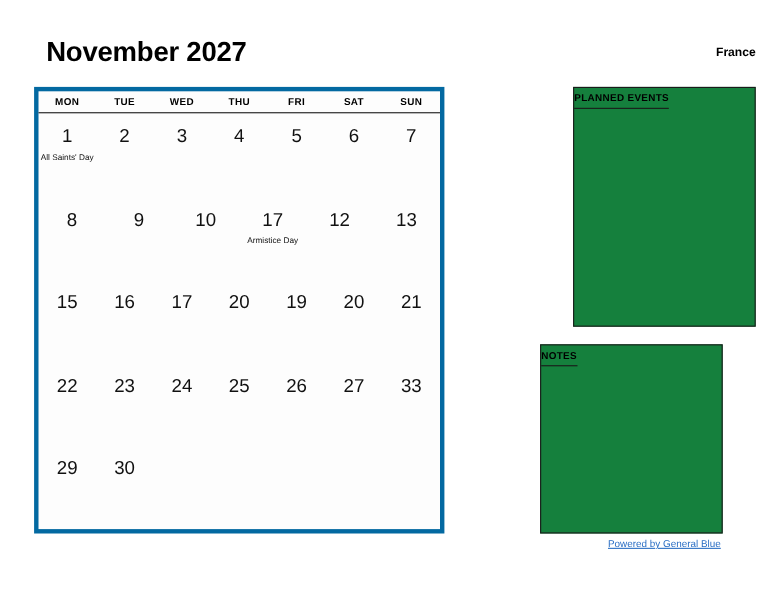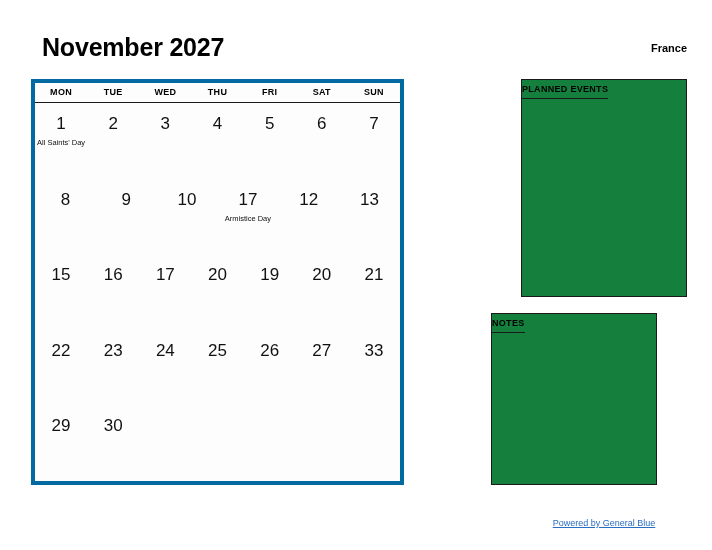--- a/index.html
+++ b/index.html
@@ -144,21 +144,21 @@
     left: 491px;
     top: 313px;
     width: 166px;
     height: 172px;
   }
 
   
   .footer {
     position: absolute;
     left: 521px;
-    top: 512px;
+    top: 484px;
     width: 166px;
     text-align: center;
   }
   .footer-link {
     font-size: 9px;
     line-height: 13px;
     color: #2a6ec4;
     text-decoration: underline;
     white-space: nowrap;
   }

